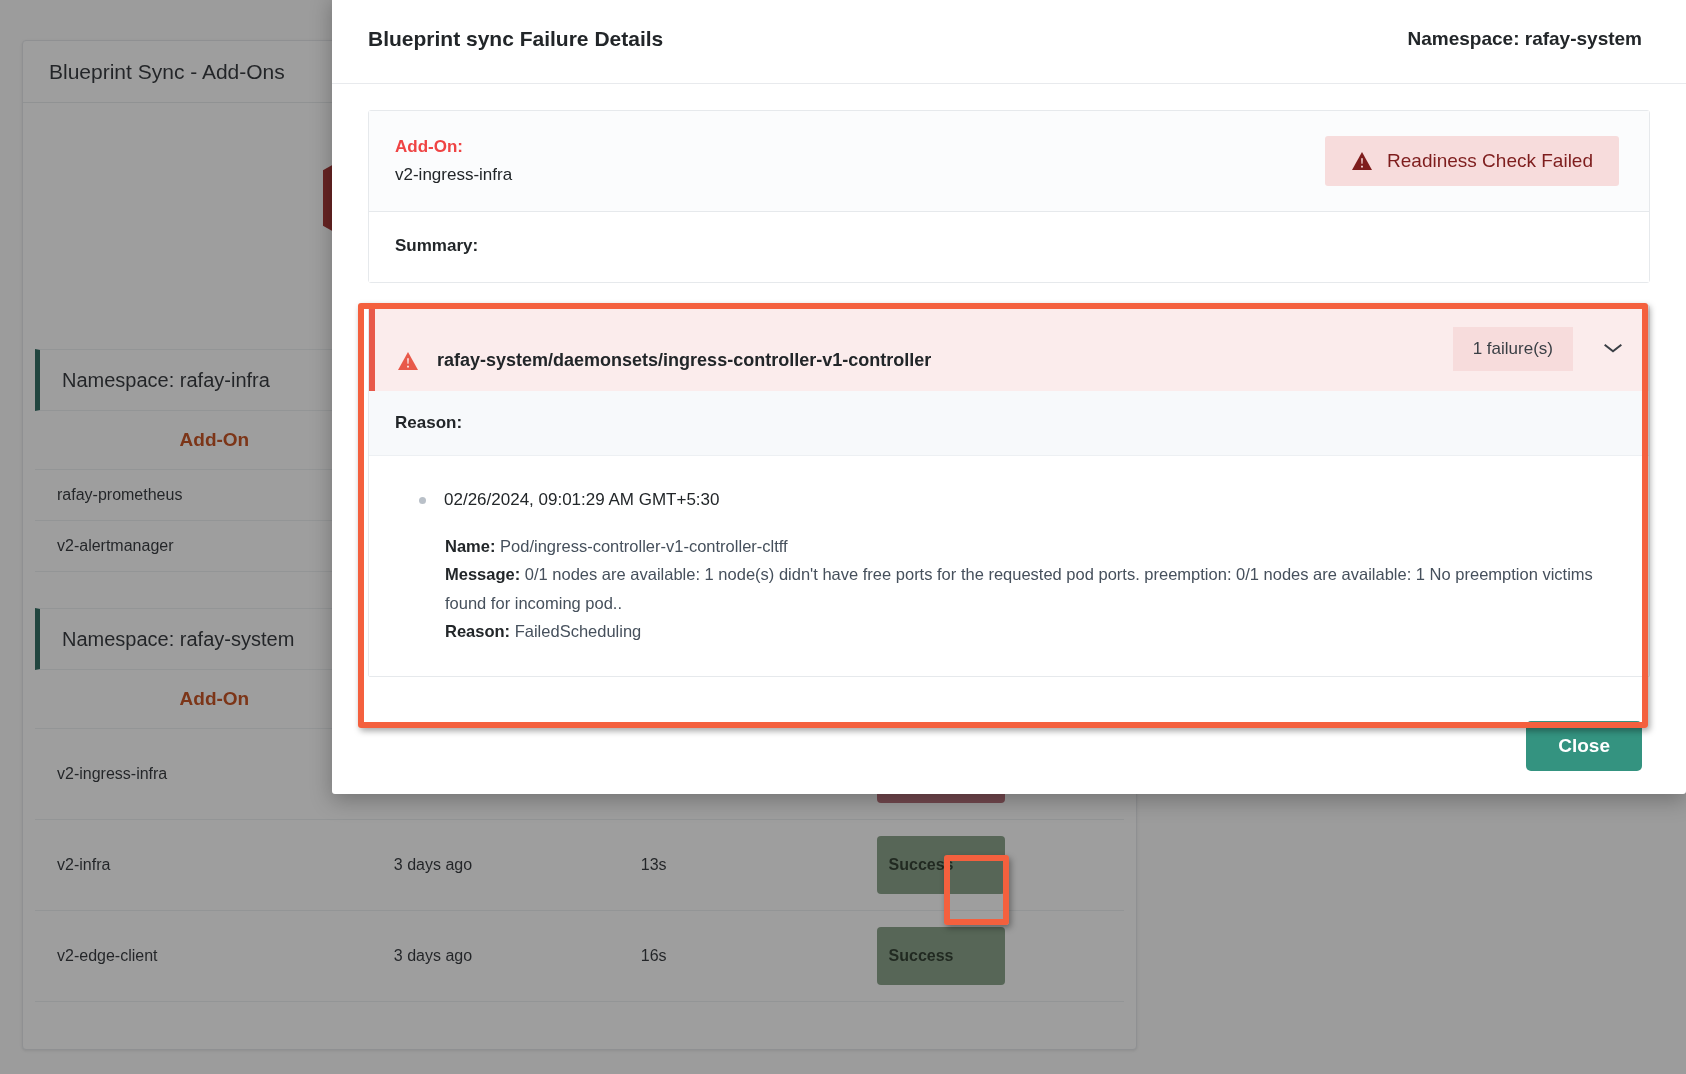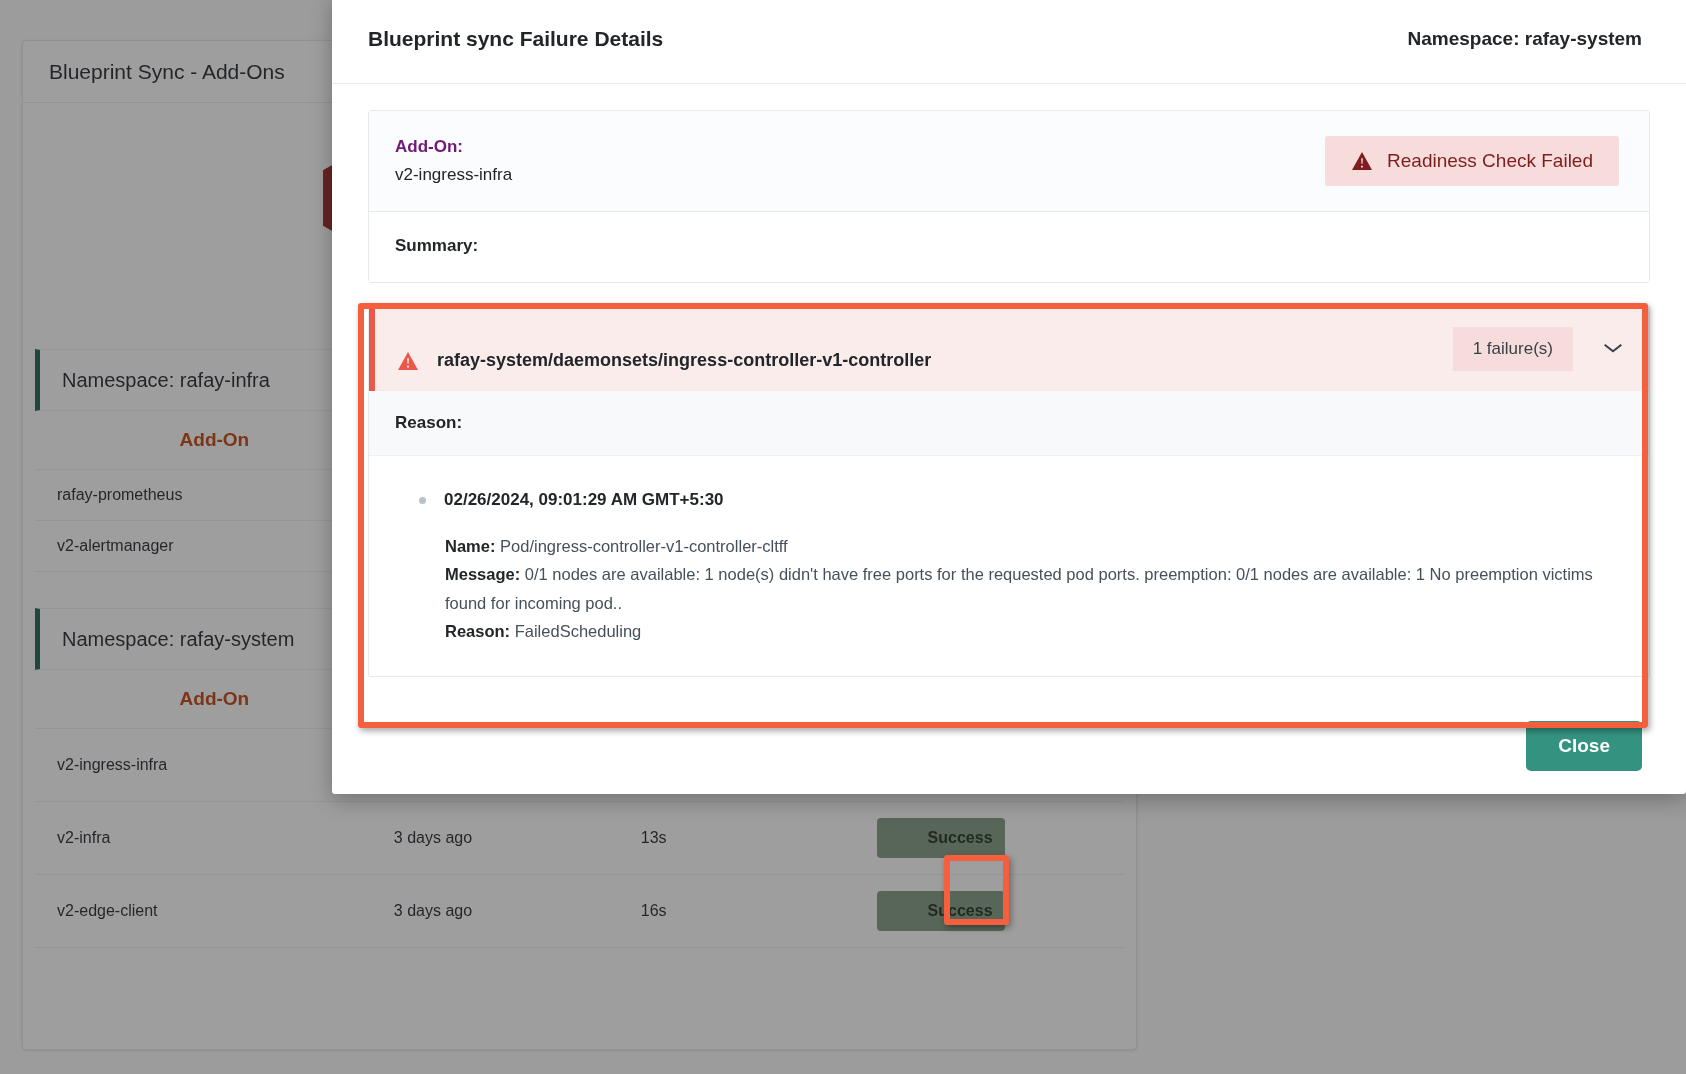--- a/index.html
+++ b/index.html
@@ -70,22 +70,22 @@
   .bg-table td {
     text-align: left; font-size: 16px; color: #1f2328;
     padding: 16px 0 16px 22px;
     border-bottom: 1px solid #eceff1;
   }
   .col-addon   { width: 300px; }
   .col-pub     { width: 220px; }
   .col-dep     { width: 210px; }
   .col-status  { width: 240px; }
   .pill {
-    display: inline-block; min-width: 128px; text-align: right;
-    padding: 11px 12px; border-radius: 4px;
+    display: inline-block; min-width: 128px; text-align: left;
+    padding: 20px 12px; border-radius: 4px;
     font-size: 16px; font-weight: bold;
   }
   .pill.failed  { background: #b1636d; color: #ffffff; }
   .pill.success { background: #7e9a7e; color: #1c2b1c; }
   .ext-link-btn {
     display: inline-flex; align-items: center; justify-content: center;
     width: 34px; height: 34px; margin-left: 14px; vertical-align: middle;
     color: #1d7f6e;
   }
 
@@ -129,21 +129,21 @@
   .info-card {
     border: 1px solid #e6e9ec;
     border-radius: 3px;
   }
   .addon-row {
     display: flex; align-items: center; justify-content: space-between;
     padding: 22px 30px 22px 26px;
     background: #fbfcfd;
     border-bottom: 1px solid #e6e9ec;
   }
-  .addon-label { font-size: 17px; font-weight: bold; color: #701a75; line-height: 1.65; }
+  .addon-label { font-size: 17px; font-weight: bold; color: #ef4444; line-height: 1.65; }
   .addon-value { font-size: 17px; color: #222629; line-height: 1.65; }
   .readiness-badge {
     display: flex; align-items: center; gap: 14px;
     background: #f7dcdc; color: #7e1d1d;
     padding: 14px 26px; border-radius: 3px;
     font-size: 19px;
   }
   .warn-tri { width: 22px; height: 20px; display:block; }
 
   .summary-row {
@@ -178,21 +178,21 @@
 
   .reason-head {
     background: #f7f9fb;
     border-bottom: 1px solid #edf0f3;
     padding: 22px 26px;
     font-size: 17px; font-weight: bold; color: #222629;
   }
   .reason-body { padding: 34px 26px 30px 50px; background:#ffffff; }
   .evt-ts {
     display: flex; align-items: center; gap: 18px;
-    font-size: 17px; font-weight: bold; color: #222629;
+    font-size: 17px; font-weight: normal; color: #222629;
   }
   .evt-dot { width: 7px; height: 7px; border-radius: 50%; background:#b9c0c8; display:block; }
   .evt-fields { margin-top: 22px; padding-left: 26px; }
   .evt-line { font-size: 16.5px; color: #46505c; line-height: 1.72; }
   .evt-key { font-weight: bold; color: #222629; }
 
   .modal-footer {
     height: 96px;
     display: flex; align-items: center; justify-content: flex-end;
     padding: 0 44px;

